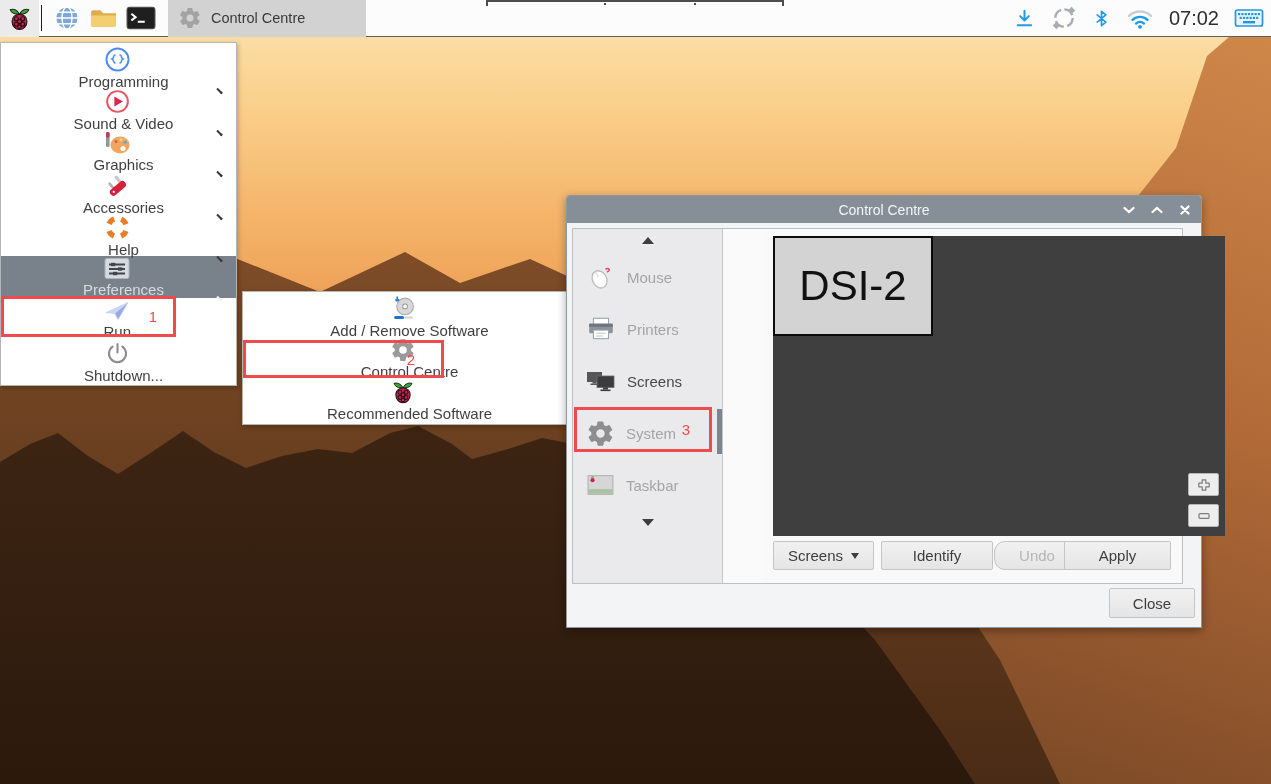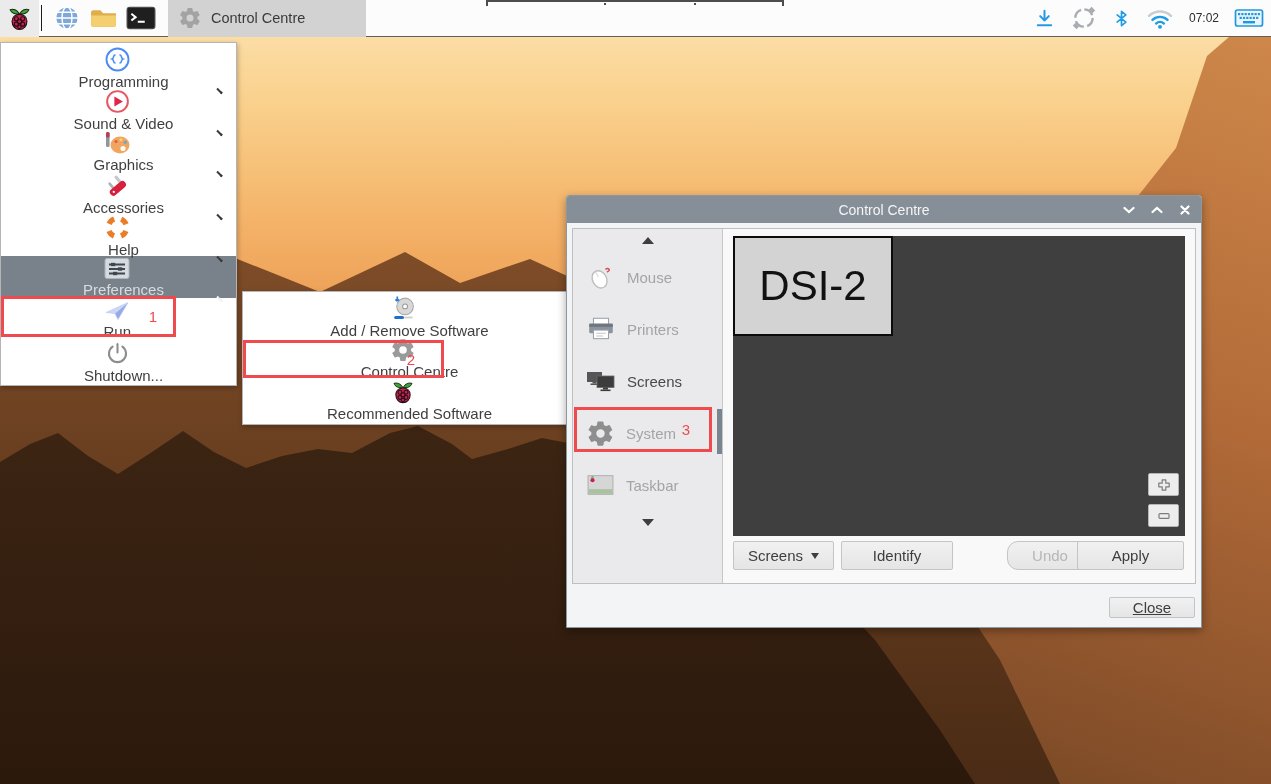--- a/index.html
+++ b/index.html
@@ -21,21 +21,21 @@
   .taskbar { position:absolute; left:0; top:0; width:1271px; height:37px; background:#fcfcfc;
     border-bottom:1px solid #5f5f5f; display:flex; align-items:center; z-index:30; }
   .tb-btn { height:37px; display:flex; align-items:center; justify-content:center; cursor:pointer; }
   .rpi-btn { width:39px; background:#ebebeb; }
   .tb-sep { width:1px; height:26px; background:#1c1c1c; margin:0 6px 0 2px; }
   .launcher { width:37px; }
   .task-btn { height:37px; margin-left:9px; width:198px; background:#d2d2d2; display:flex; align-items:center; gap:9px; padding:0 10px; cursor:pointer; }
   .task-btn .label { font-size:14.5px; color:#3a3a3a; }
   .tb-spacer { flex:1; }
   .tray { display:flex; align-items:center; gap:15px; margin-right:7px; }
-  .clock { font-size:12px; color:#2c2c2c; cursor:pointer; }
+  .clock { font-size:20px; color:#2c2c2c; cursor:pointer; }
   .ic { display:inline-flex; align-items:center; justify-content:center; line-height:0; }
 
   
   .hidden-window-edge { position:absolute; left:486px; top:0; width:298px; height:5px; border-top:2px solid #4d4d4d; z-index:40; }
   .hidden-window-edge i { position:absolute; background:#4d4d4d; }
   .hidden-window-edge .l { left:0; top:0; width:2px; height:4px; }
   .hidden-window-edge .r { right:0; top:0; width:2px; height:4px; }
   .hidden-window-edge .d1 { left:118px; top:1px; width:2px; height:2px; }
   .hidden-window-edge .d2 { left:208px; top:1px; width:2px; height:2px; }
 
@@ -61,21 +61,21 @@
 
   
   .window { position:absolute; left:566px; top:195px; width:636px; height:433px; background:#f3f4f5;
     border:1px solid #8f979e; border-radius:3px 3px 0 0; box-shadow:0 3px 10px rgba(0,0,0,.35); z-index:25; }
   .titlebar { position:absolute; left:0; top:0; right:0; height:27px; background:#868f98; border-radius:2px 2px 0 0;
     display:flex; align-items:center; justify-content:center; }
   .title { color:#f4f5f6; font-size:14px; }
   .win-controls { position:absolute; right:9px; top:0; height:27px; display:flex; align-items:center; gap:13px; }
   .wc { width:15px; height:15px; display:flex; align-items:center; justify-content:center; cursor:pointer; }
 
-  .notebook { position:absolute; left:5px; right:5px; top:32px; height:356px; background:#fafafa; border:1px solid #bfbfbf; display:flex; }
+  .notebook { position:absolute; left:5px; right:18px; top:32px; height:356px; background:#fafafa; border:1px solid #bfbfbf; display:flex;gap:40px; }
   .sidebar { position:relative; width:150px; background:#eaeaec; border-right:1px solid #c6c6c6; display:flex; flex-direction:column; }
   .sb-scroll { height:22px; display:flex; align-items:center; justify-content:center; cursor:pointer; }
   .tri-up { width:0; height:0; border-left:6px solid transparent; border-right:6px solid transparent; border-bottom:7px solid #3e3e3e; }
   .tri-down { width:0; height:0; border-left:6px solid transparent; border-right:6px solid transparent; border-top:7px solid #3e3e3e; }
   .sb-item { height:52px; display:flex; align-items:center; padding-left:13px; gap:11px; cursor:pointer; }
   .sb-item .sb-label { font-size:15px; color:#a4a4a4; }
   .sb-item.sel .sb-label { color:#494949; }
   .sb-thumb { position:absolute; right:0; top:180px; width:5px; height:45px; background:#7b858f; cursor:pointer; }
 
   .mainpanel { position:relative; flex:1; background:#f9f9fa; }
@@ -89,21 +89,21 @@
 
   .btn { background:linear-gradient(#f1f1f2,#e5e5e6); border:1px solid #c5c5c5; border-radius:2px; font-size:15px; color:#3e3e3e;
     display:flex; align-items:center; justify-content:center; cursor:pointer; font-family:inherit; }
   .btn.disabled { color:#b6b6b6; cursor:default;border-radius:11px; }
   .tb-row-btn { position:absolute; height:29px; top:312px; }
   .b-screens { left:10px; width:101px; gap:8px; }
   .b-identify { left:118px; width:112px; }
   .b-undo { right:102px; width:86px; }
   .b-apply { right:11px; width:107px; }
   .caret-down { width:0; height:0; border-left:4.5px solid transparent; border-right:4.5px solid transparent; border-top:6px solid #3e3e3e; }
-  .b-close { position:absolute; right:6px; bottom:9px; width:86px; height:21px;text-decoration:underline; }
+  .b-close { position:absolute; right:6px; bottom:9px; width:86px; height:30px; }
 </style>
 </head>
 <body>
 
 <div class="desktop">
 
   <div class="wallpaper">
     <div class="sky"></div>
     <div class="mtn-right"></div>
     <div class="mtn-mid"></div>

